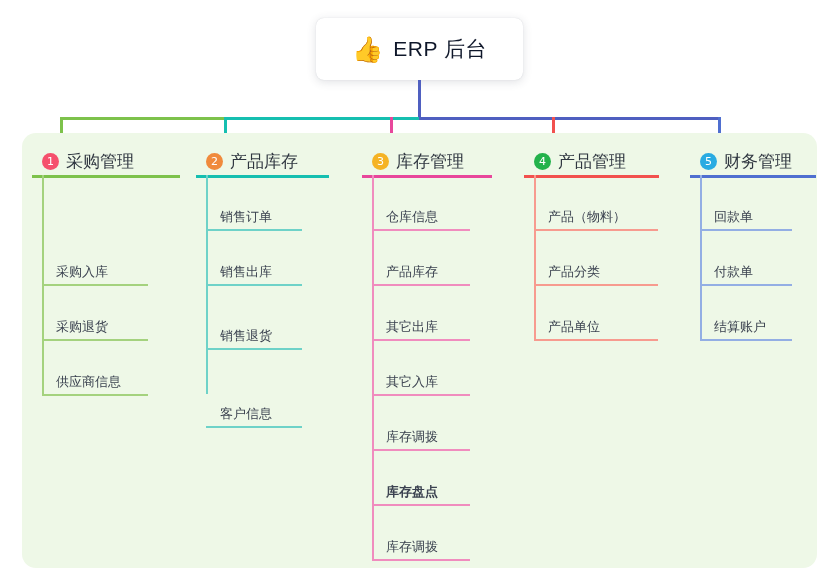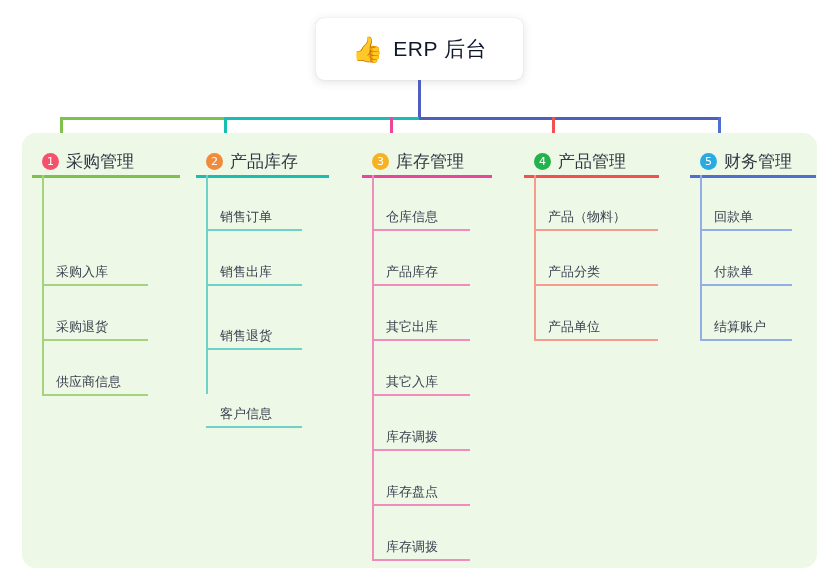--- a/index.html
+++ b/index.html
@@ -139,21 +139,21 @@
           <div class="leaf-rule" style="width: 98px; background: rgb(240, 140, 190);"></div>
         </div>
         <div class="leaf" style="left: 10px; top: 235px; width: 98px; height: 28px;">
           <span class="leaf-label">其它入库</span>
           <div class="leaf-rule" style="width: 98px; background: rgb(240, 140, 190);"></div>
         </div>
         <div class="leaf" style="left: 10px; top: 290px; width: 98px; height: 28px;">
           <span class="leaf-label">库存调拨</span>
           <div class="leaf-rule" style="width: 98px; background: rgb(240, 140, 190);"></div>
         </div>
-        <div class="leaf" style="left: 10px; top: 345px; width: 98px; height: 28px;">
+        <div class="leaf" style="left: 10px; top: 345px; width: 98px; height: 28px; font-weight: bold;">
           <span class="leaf-label">库存盘点</span>
           <div class="leaf-rule" style="width: 98px; background: rgb(240, 140, 190);"></div>
         </div>
         <div class="leaf" style="left: 10px; top: 400px; width: 98px; height: 28px;">
           <span class="leaf-label">库存调拨</span>
           <div class="leaf-rule" style="width: 98px; background: rgb(240, 140, 190);"></div>
         </div>
       </div>
       <div class="col" style="left: 502px; width: 135px; height: 100%;">
         <div class="col-head" style="margin-top: 14px;">

